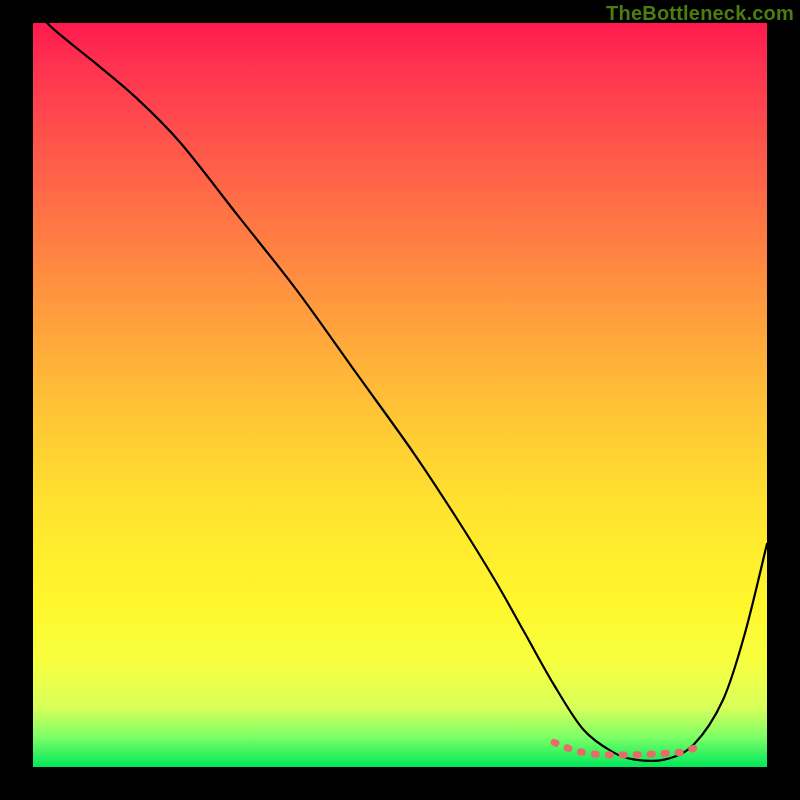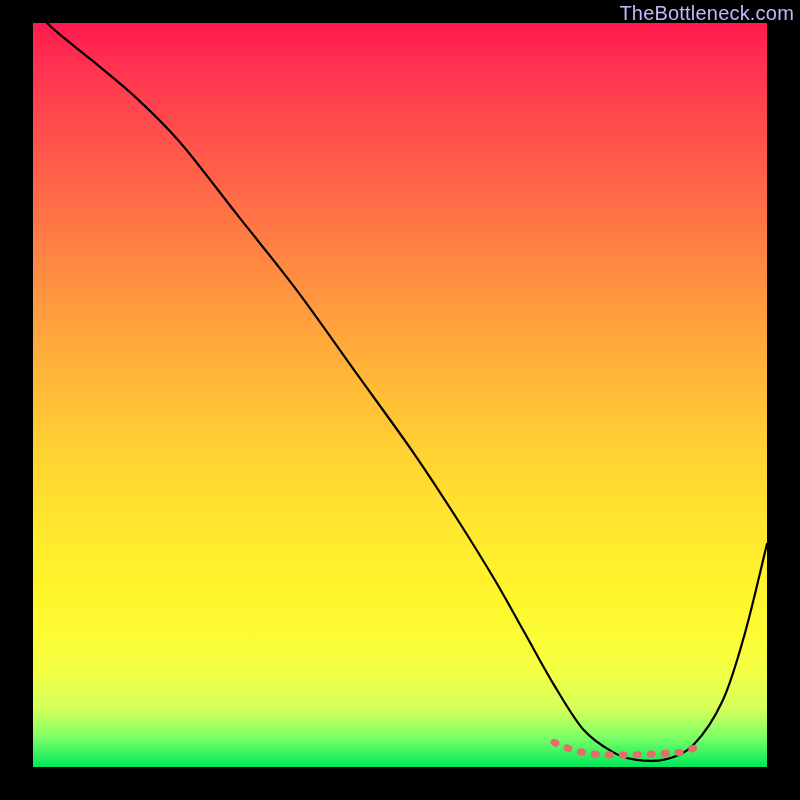--- a/index.html
+++ b/index.html
@@ -3,23 +3,23 @@
 <meta charset="utf-8">
 <style>
   * { margin: 0; padding: 0; box-sizing: border-box; }
   html, body { width: 800px; height: 800px; overflow: hidden; }
   body { background: #000; position: relative; font-family: Arial, sans-serif; }
 
   .watermark {
     position: absolute;
     top: 2px;
     right: 6px;
-    color: #c4b5fd;
+    color: #4d7c0f;
     font-size: 20px;
-    font-weight: 400;
+    font-weight: 700;
     z-index: 10;
     letter-spacing: 0.2px;
   }
 
   .plot-area {
     position: absolute;
     left: 33px;
     top: 23px;
     width: 734px;
     height: 744px;

